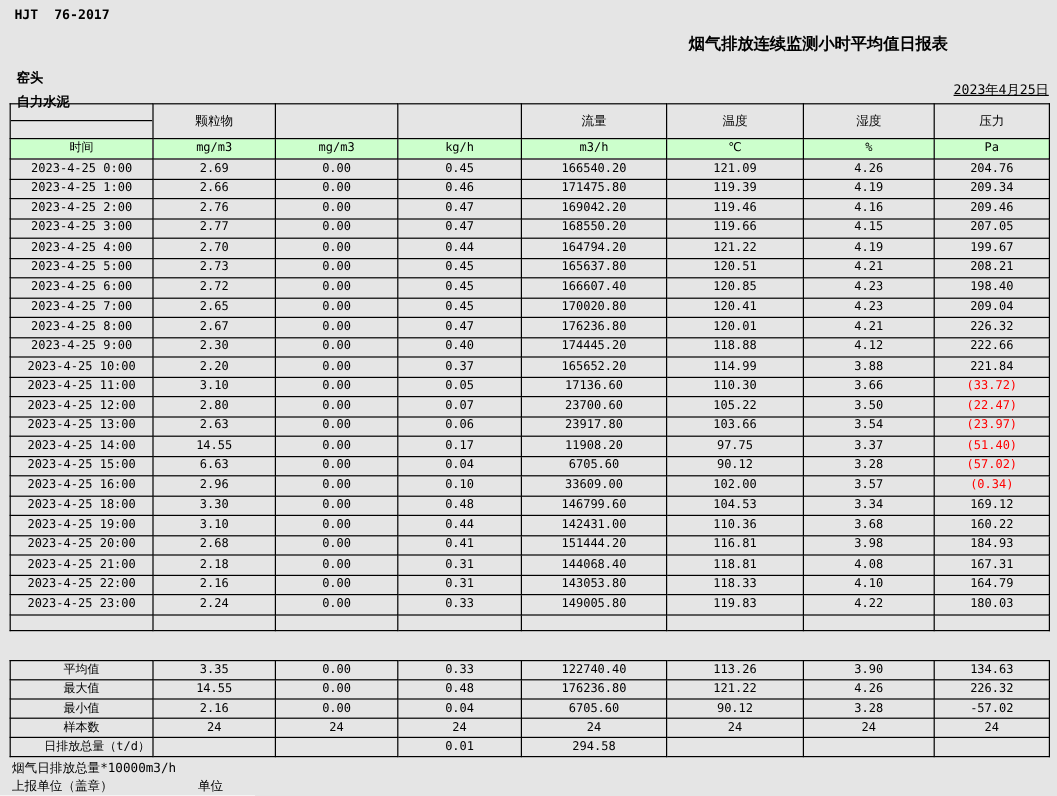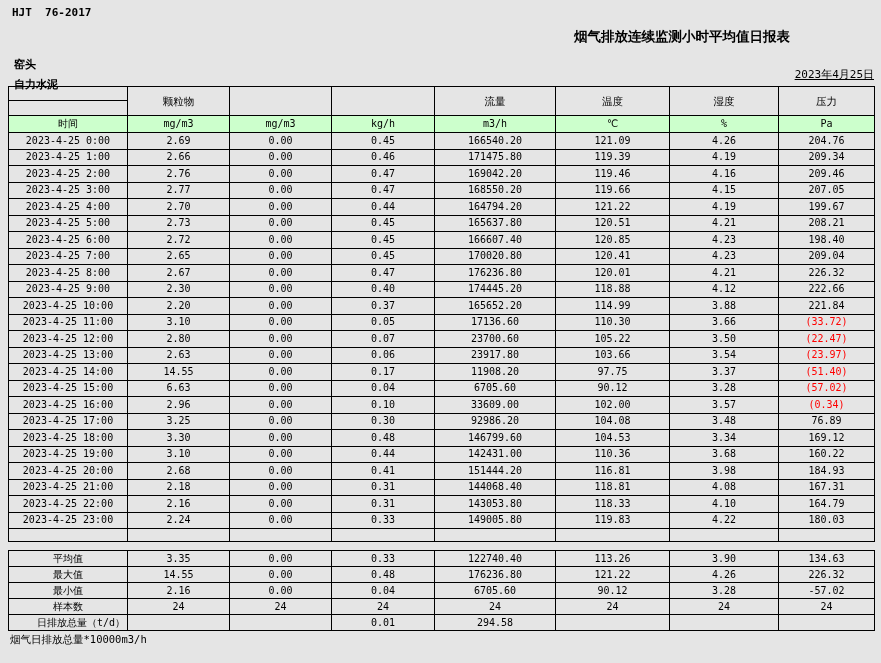--- a/index.html
+++ b/index.html
@@ -256,30 +256,20 @@
           <td>2023-4-25 16:00</td>
           <td>2.96</td>
           <td>0.00</td>
           <td>0.10</td>
           <td>33609.00</td>
           <td>102.00</td>
           <td>3.57</td>
           <td class="neg">(0.34)</td>
         </tr>
         <tr class="data-row">
-          <td>2023-4-25 17:00</td>
-          <td>3.25</td>
-          <td>0.00</td>
-          <td>0.30</td>
-          <td>92986.20</td>
-          <td>104.08</td>
-          <td>3.48</td>
-          <td>76.89</td>
-        </tr>
-        <tr class="data-row">
           <td>2023-4-25 18:00</td>
           <td>3.30</td>
           <td>0.00</td>
           <td>0.48</td>
           <td>146799.60</td>
           <td>104.53</td>
           <td>3.34</td>
           <td>169.12</td>
         </tr>
         <tr class="data-row">
@@ -404,13 +394,17 @@
           <td>0.01</td>
           <td>294.58</td>
           <td></td>
           <td></td>
           <td></td>
         </tr>
       </tbody>
   </table>
 
   <div class="footer-note">烟气日排放总量*10000m3/h</div>
+  <div class="footer-line">
+    <span class="report-unit">上报单位（盖章）</span>
+    <span class="unit">单位</span>
+  </div>
 </div>
 
 </body></html>

